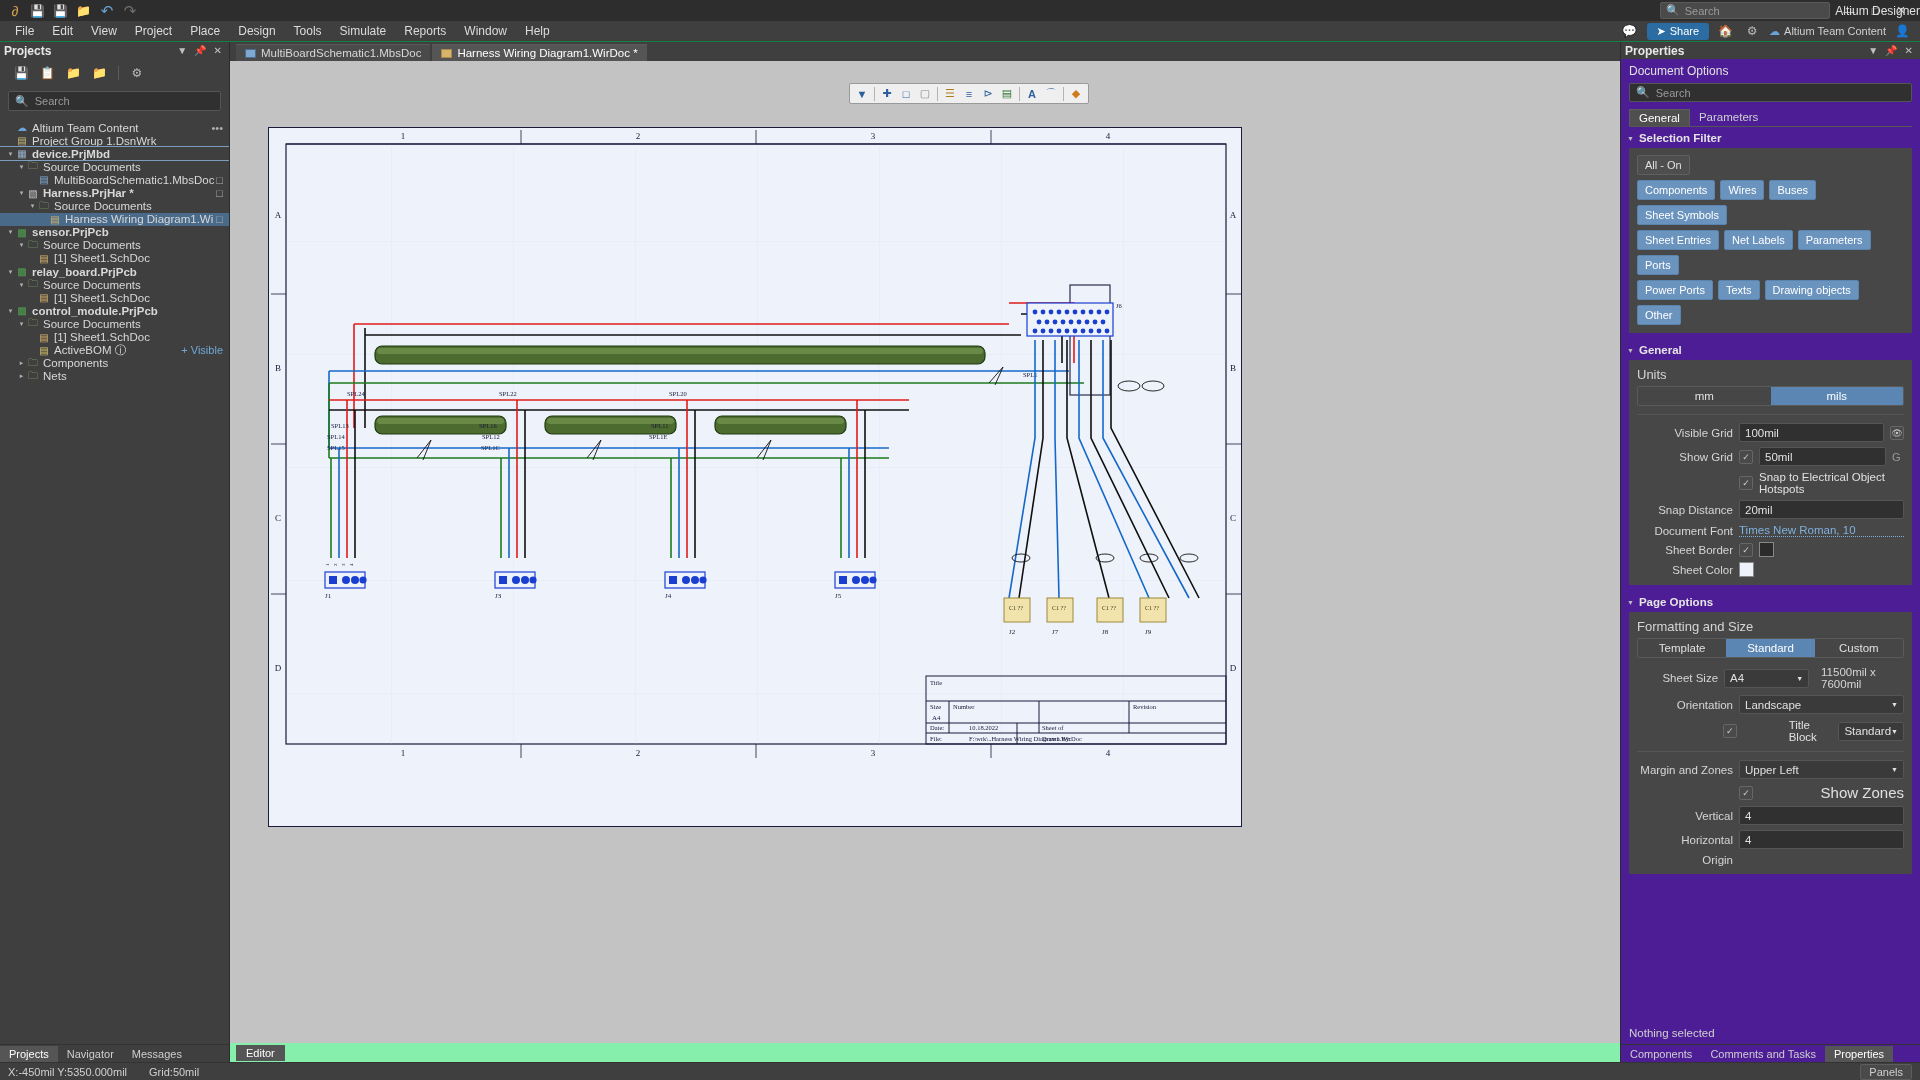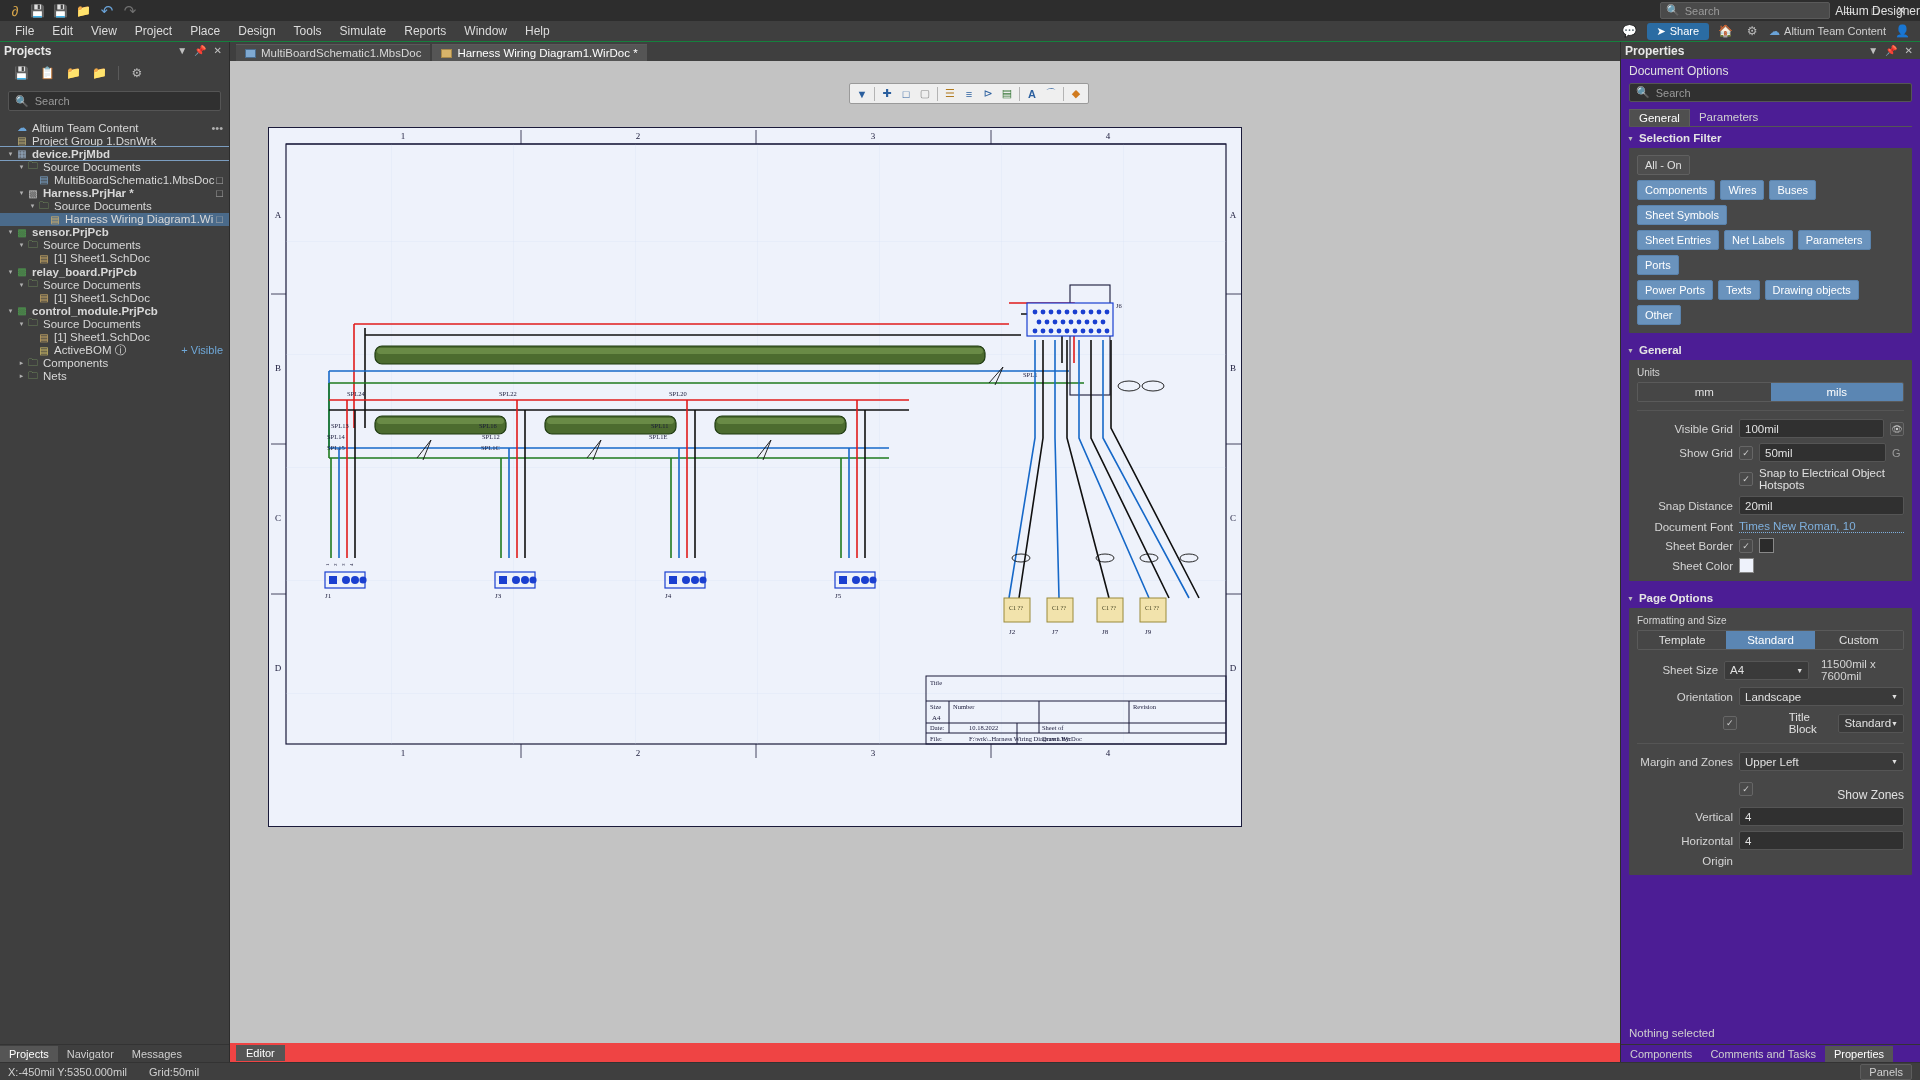--- a/index.html
+++ b/index.html
@@ -60,21 +60,21 @@
   .doctabs { height:19px; background:#3f3f3f; display:flex; align-items:flex-end; padding-left:6px; gap:2px;}
   .dtab { height:17px; display:flex; align-items:center; gap:5px; padding:0 9px; font-size:11.5px; background:#4a4a4a; color:#d8d8d8; border-top:1px solid #5a5a5a;}
   .dtab.active { background:#555; color:#fff; }
   .dtab .di { width:11px; height:9px; background:#7fa9d1; border:1px solid #4a6d8f; display:inline-block;}
   .canvaswrap { flex:1; position:relative; background:#c3c3c3; overflow:hidden;}
   .floattoolbar { position:absolute; left:619px; top:22px; height:21px; background:#efefef; border:1px solid #9a9a9a;
       border-radius:2px; display:flex; align-items:center; padding:0 3px; gap:1px; z-index:20; }
   .ftb { width:18px; height:17px; display:flex; align-items:center; justify-content:center; font-size:11px; color:#333;}
   .ftb-sep { width:1px; height:14px; background:#b4b4b4; margin:0 2px;}
   .sheet { position:absolute; left:38px; top:66px; width:974px; height:700px; background:#eef2fb; border:1px solid #1a1a3a;}
-  .editorbar { height:19px; background:#ef4444; display:flex; align-items:center; padding-left:6px;}
+  .editorbar { height:19px; background:#86efac; display:flex; align-items:center; padding-left:6px;}
   .etab { padding:2px 10px; font-size:11px; background:#555; color:#fff;}
 
   
   .rightpanel { width:300px; background:#4c1d95; display:flex; flex-direction:column; border-left:1px solid #2c2c2c;}
   .rp-subhead { padding:5px 8px 3px 8px; font-size:12px; color:#e0e0e0;}
   .rp-search { margin:2px 8px 7px 8px; height:19px; background:#303030; border:1px solid #555; border-radius:2px;
       display:flex; align-items:center; gap:6px; padding:0 6px; color:#9a9a9a; font-size:11px;}
   .rp-tabs { display:flex; margin:0 8px; border-bottom:1px solid #555;}
   .rtab { padding:2px 9px; font-size:11.5px; color:#d0d0d0;}
   .rtab.active { background:#4f4f4f; color:#fff; border:1px solid #5d5d5d; border-bottom:none;}
@@ -87,21 +87,21 @@
   .lblrow { display:flex; align-items:center; margin-bottom:5px; gap:6px;}
   .lblrow .lab { width:96px; text-align:right; font-size:11.5px; color:#d5d5d5;}
   .fld { flex:1; height:19px; background:#303030; border:1px solid #555; border-radius:2px; padding:0 5px;
       display:flex; align-items:center; font-size:11.5px; color:#e0e0e0;}
   .chk { width:14px; height:14px; background:#4a4a4a; border:1px solid #666; border-radius:2px; display:flex;
       align-items:center; justify-content:center; color:#cfcfcf; font-size:9px; flex:none;}
   .sq { width:15px; height:15px; border:1px solid #888; flex:none;}
   .seg { display:flex; width:100%; border:1px solid #5a5a5a; border-radius:2px; overflow:hidden; }
   .seg > div { flex:1; text-align:center; padding:3px 0; font-size:11.5px; background:#464646; color:#e0e0e0;}
   .seg > div.on { background:#5b86b3; color:#fff;}
-  .units-lab { font-size:10px; color:#d5d5d5; margin-bottom:4px;}
+  .units-lab { font-size:13px; color:#d5d5d5; margin-bottom:4px;}
   .hr { height:1px; background:#555; margin:8px 0;}
   .selbox { height:19px; background:#3a3a3a; border:1px solid #555; border-radius:2px; padding:0 5px;
       display:flex; align-items:center; justify-content:space-between; font-size:11.5px; color:#e0e0e0; }
   .dimtext { font-size:11.5px; color:#d5d5d5; padding-left:6px;}
   .rp-foot { margin-top:auto; }
   .nothing { padding:5px 8px; font-size:11.5px; color:#cfcfcf;}
   .rp-tabs-bot { height:18px; display:flex; align-items:center; border-top:1px solid #333;}
 
   
   .statusbar { height:18px; background:#3f3f3f; display:flex; align-items:center; padding:0 8px; font-size:11px; color:#d0d0d0; gap:22px; border-top:1px solid #333;}
@@ -741,21 +741,21 @@
       <div class="lblrow">
         <span class="lab">Margin and Zones</span>
         <span class="selbox" style="flex:1;">
           <span>Upper Left</span>
           <span style="font-size:7px;">▼</span>
         </span>
       </div>
       <div class="lblrow">
         <span style="width:96px;"></span>
         <span class="chk">✓</span>
-        <span style="flex:1;text-align:right;font-size:12px;color:#e0e0e0;margin-top:12px;">Show Zones</span>
+        <span style="flex:1;text-align:right;font-size:15px;color:#e0e0e0;">Show Zones</span>
       </div>
       <div class="lblrow">
         <span class="lab">Vertical</span>
         <span class="fld">4</span>
       </div>
       <div class="lblrow">
         <span class="lab">Horizontal</span>
         <span class="fld">4</span>
       </div>
       <div class="lblrow" style="margin-bottom:0;">

